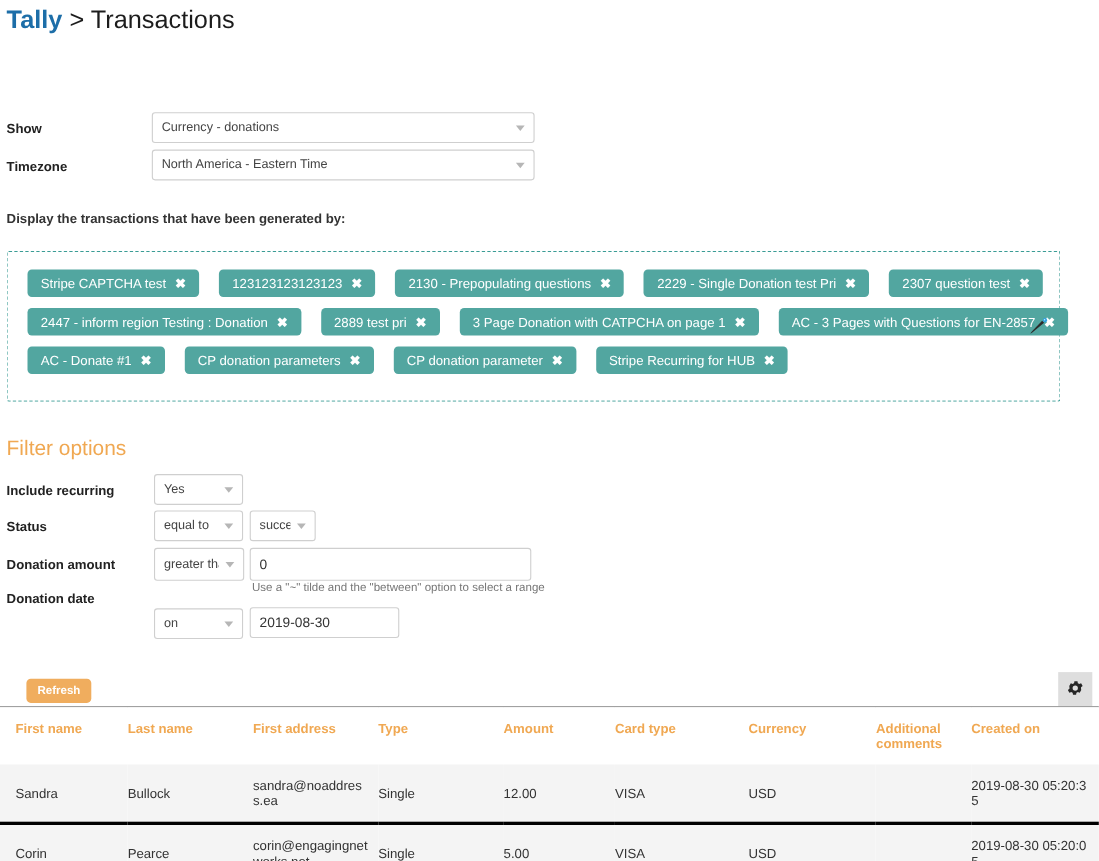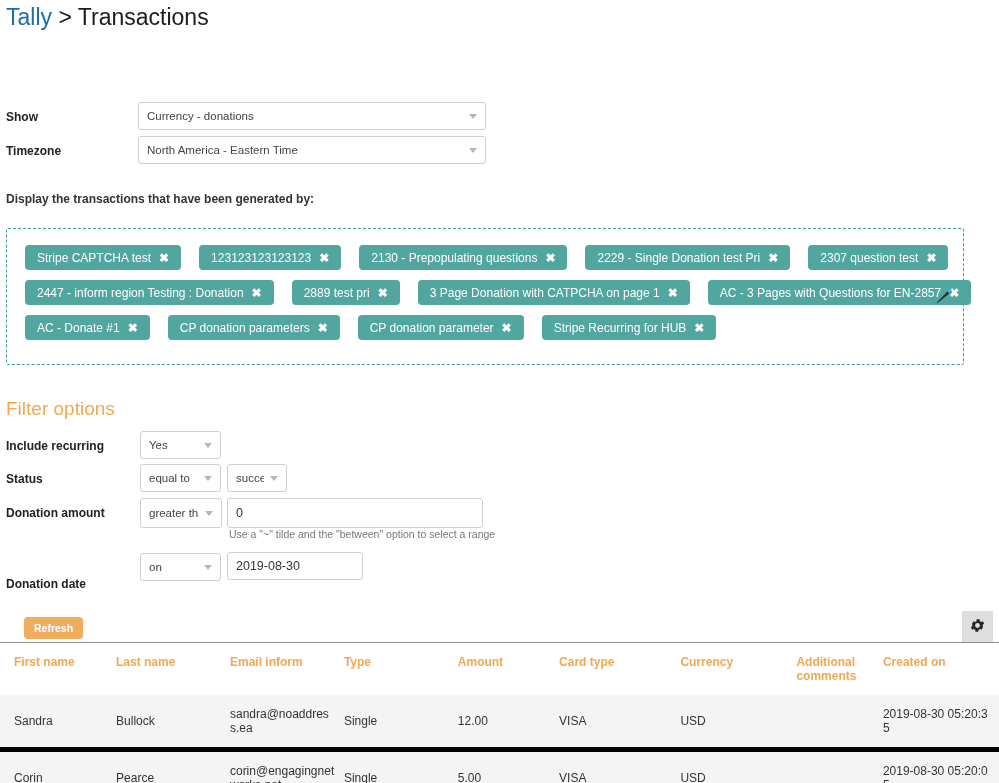--- a/index.html
+++ b/index.html
@@ -12,21 +12,21 @@
     overflow: hidden;
   }
   .page { position: relative; width: 999px; height: 783px; }
 
   
   .page-title {
     position: absolute; left: 6px; top: 4px;
     font-size: 23px; font-weight: normal; letter-spacing: 0;
     color: #1c1c1c; white-space: nowrap;
   }
-  .page-title .crumb-link { color: #1d6ea8; }
+  .page-title .crumb-link { color: #1d6ea8; font-weight: bold; }
   .page-title .crumb-sep { color: #1c1c1c; }
 
   
   .intro {
     position: absolute; left: 6px; top: 70px;
     font-size: 12px; color: #333;
   }
   .form-label {
     position: absolute; left: 6px;
     font-size: 12px; font-weight: bold; color: #222;
@@ -109,21 +109,21 @@
   #amount-input {
     position: absolute; left: 227px; top: 498px; width: 256px; height: 30px;
     border: 1px solid #cfcfcf; border-radius: 3px;
     background: #fff; font-size: 12.5px; color: #333;
     padding: 0 8px; font-family: "Liberation Sans", sans-serif;
   }
   .amount-hint {
     position: absolute; left: 229px; top: 528px;
     font-size: 10.5px; color: #777;
   }
-  #date-label { top: 577px; }
+  #date-label { top: 537px; }
   #date-op-select { left: 140px; top: 553px; width: 81px; height: 28px; }
   #date-input {
     position: absolute; left: 227px; top: 552px; width: 136px; height: 28px;
     border: 1px solid #cfcfcf; border-radius: 3px;
     background: #fff; font-size: 12.5px; color: #333;
     padding: 0 8px; font-family: "Liberation Sans", sans-serif;
   }
 
   
   .refresh-btn {
@@ -164,21 +164,21 @@
     background: #ffffff;
   }
   .txn-table td {
     font-size: 12px;
     color: #333;
     padding: 12px 6px 12px 0;
     vertical-align: middle;
     background: #f4f4f4;
     word-break: break-all;
   }
-  .txn-table tbody tr { border-bottom: 5px solid #000000; }
+  .txn-table tbody tr { border-bottom: 3px solid #000000; }
   .col-fn { width: 110px; padding-left: 14px !important; }
   .col-ln { width: 108px; }
   .col-em { width: 108px; }
   .col-ty { width: 108px; }
   .col-am { width: 96px; }
   .col-ct { width: 115px; }
   .col-cu { width: 110px; }
   .col-ac { width: 82px; }
   .col-co { width: 110px; }
   .txn-table th.col-fn { padding-left: 14px; }
@@ -318,21 +318,21 @@
       </svg>
     </span>
   </button>
   <div class="toolbar-rule"></div>
 
   <table class="txn-table">
     <thead>
       <tr id="thead-row">
           <th class="col-fn">First name</th>
           <th class="col-ln">Last name</th>
-          <th class="col-em">Email inform</th>
+          <th class="col-em">First address</th>
           <th class="col-ty">Type</th>
           <th class="col-am">Amount</th>
           <th class="col-ct">Card type</th>
           <th class="col-cu">Currency</th>
           <th class="col-ac">Additional comments</th>
           <th class="col-co">Created on</th>
         </tr>
     </thead>
     <tbody id="tbody">
         <tr>

